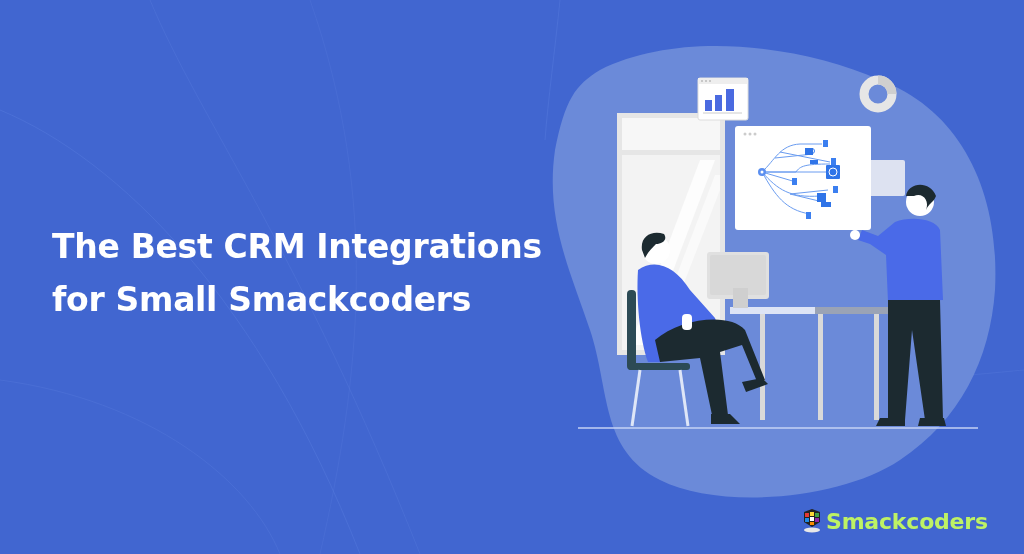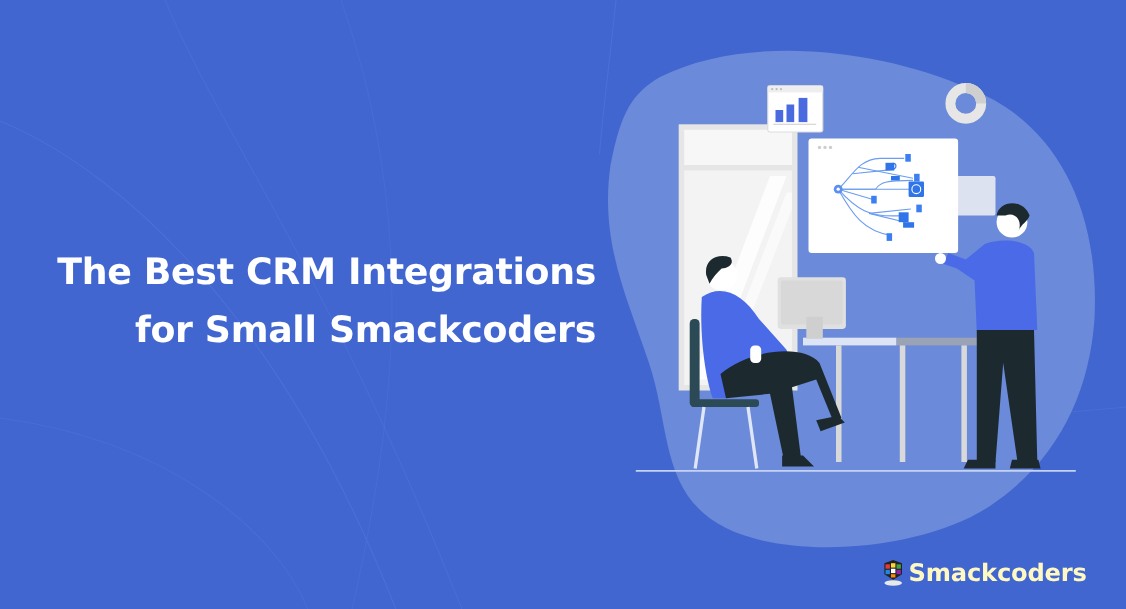--- a/index.html
+++ b/index.html
@@ -1,23 +1,23 @@
 <!DOCTYPE html>
 <html><head>
 <meta charset="utf-8">
 <style>
   html, body { margin:0; padding:0; }
   body { width:1024px; height:554px; overflow:hidden; background:#4166d0; font-family:"Liberation Sans", sans-serif; }
   .banner { position:relative; width:1024px; height:554px; background:#4166d0; overflow:hidden; }
   .bg-lines { position:absolute; inset:0; }
-  .headline { position:absolute; left:52px; top:220px; color:#ffffff; font-family:"DejaVu Sans", sans-serif; font-weight:bold; font-size:33px; line-height:53px; letter-spacing:-0.3px;text-align:right; }
+  .headline { position:absolute; left:52px; top:220px; color:#ffffff; font-family:"DejaVu Sans", sans-serif; font-weight:bold; font-size:33px; line-height:53px; letter-spacing:-0.3px; }
   .headline div { white-space:nowrap; }
   .illustration { position:absolute; left:0; top:0; width:1024px; height:554px; }
   .logo { position:absolute; left:800px; top:508px; display:flex; align-items:center; gap:2px; }
-  .logo-text { color:#fef9c3; font-family:"DejaVu Sans", sans-serif; font-weight:bold; font-size:22px; letter-spacing:-0.2px; }
+  .logo-text { color:#bef264; font-family:"DejaVu Sans", sans-serif; font-weight:bold; font-size:22px; letter-spacing:-0.2px; }
 </style>
 </head>
 <body>
 
 <div class="banner">
 
   <svg class="bg-lines" width="1024" height="554" viewBox="0 0 1024 554">
     <path d="M0,110 C120,160 260,300 360,554" stroke="#5276da" stroke-width="1" fill="none" opacity="0.6"></path>
     <path d="M150,0 C200,120 300,250 420,554" stroke="#5276da" stroke-width="1" fill="none" opacity="0.5"></path>
     <path d="M310,0 C380,200 360,380 320,554" stroke="#5276da" stroke-width="1" fill="none" opacity="0.4"></path>

